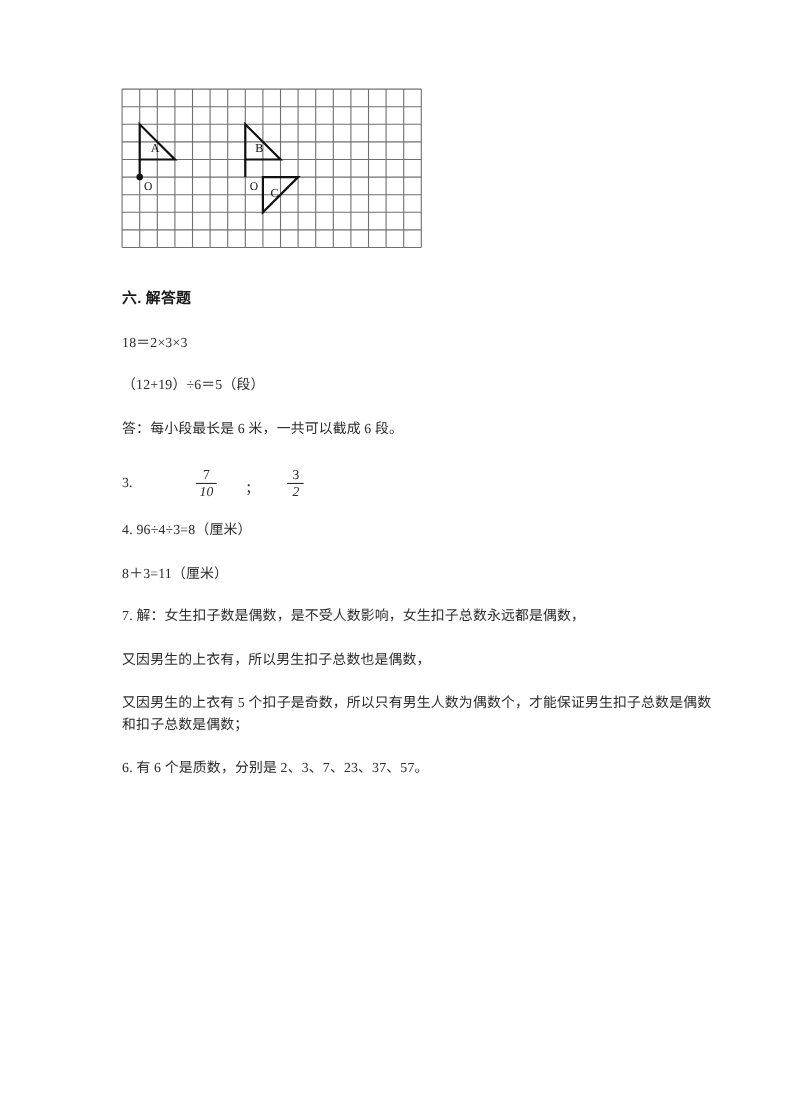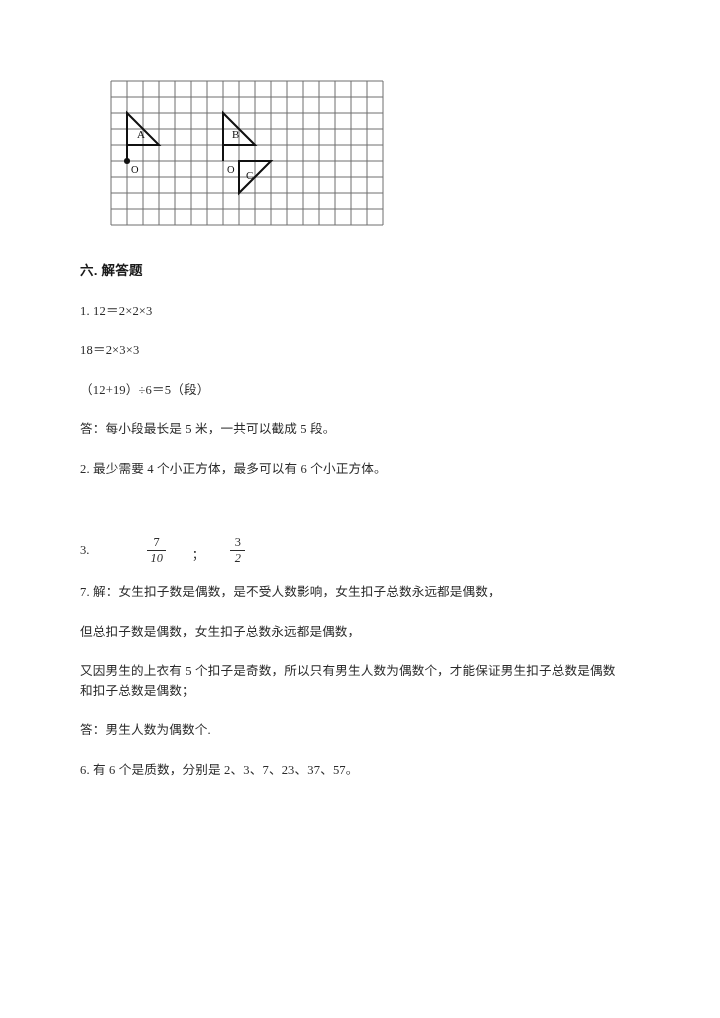--- a/index.html
+++ b/index.html
@@ -29,21 +29,21 @@
     left: 110px;
     top: 80px;
   }
   .grid-svg {
     display: block;
   }
 
   
   .content {
     position: absolute;
-    left: 80px;
+    left: 111px;
     top: 262px;
     width: 548px;
   }
 
   .section-heading {
     font-family: "Liberation Sans", "DejaVu Sans", sans-serif;
     font-weight: bold;
     font-size: 13.5px;
     letter-spacing: 0.2px;
     color: #1a1a1a;
@@ -171,45 +171,44 @@
         <polygon points="129,81 161,81 129,113" fill="none" stroke="#111111" stroke-width="2"></polygon>
         <text x="136" y="99" font-family="Liberation Serif, serif" font-size="11" fill="#111111">C</text>
       </g>
     </svg>
   </div>
 
   <div class="content">
 
     <h2 class="section-heading">六. 解答题</h2>
 
-    <p class="ans-line tight">1. 12＝2×2×3</p>
     <p class="ans-line tight">18＝2×3×3</p>
     <p class="ans-line tight">（12+19）÷6＝5（段）</p>
-    <p class="ans-line">答：每小段最长是 5 米，一共可以截成 5 段。</p>
-
-    <p class="ans-line" style="margin-bottom:52px;">2. 最少需要 4 个小正方体，最多可以有 6 个小正方体。</p>
+    <p class="ans-line">答：每小段最长是 6 米，一共可以截成 6 段。</p>
+
 
     <div class="frac-row">
       <span class="frac-index">3.</span>
       <span class="frac-gap"></span>
       <span class="frac">
         <span class="num">7</span>
         <span class="bar"></span>
         <span class="den">10</span>
       </span>
       <span class="frac-sep">；</span>
       <span class="frac">
         <span class="num">3</span>
         <span class="bar"></span>
         <span class="den">2</span>
       </span>
     </div>
 
+    <p class="ans-line tight">4. 96÷4÷3=8（厘米）</p>
+    <p class="ans-line tight">8＋3=11（厘米）</p>
 
     <p class="ans-line">7. 解：女生扣子数是偶数，是不受人数影响，女生扣子总数永远都是偶数，</p>
-    <p class="ans-line">但总扣子数是偶数，女生扣子总数永远都是偶数，</p>
+    <p class="ans-line">又因男生的上衣有，所以男生扣子总数也是偶数，</p>
     <p class="ans-line wrap">又因男生的上衣有 5 个扣子是奇数，所以只有男生人数为偶数个，才能保证男生扣子总数是偶数和扣子总数是偶数；</p>
-    <p class="ans-line">答：男生人数为偶数个.</p>
 
     <p class="ans-line">6. 有 6 个是质数，分别是 2、3、7、23、37、57。</p>
 
   </div>
 </div>
 
 </body></html>

